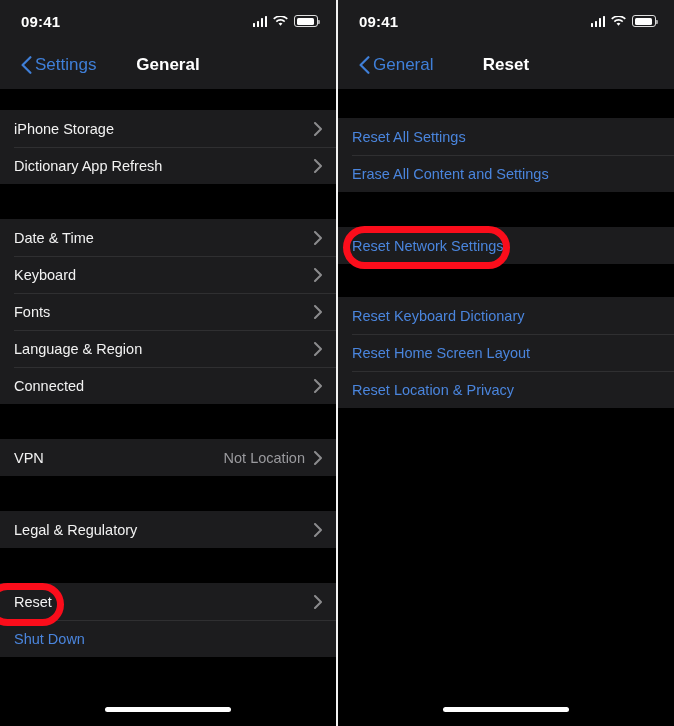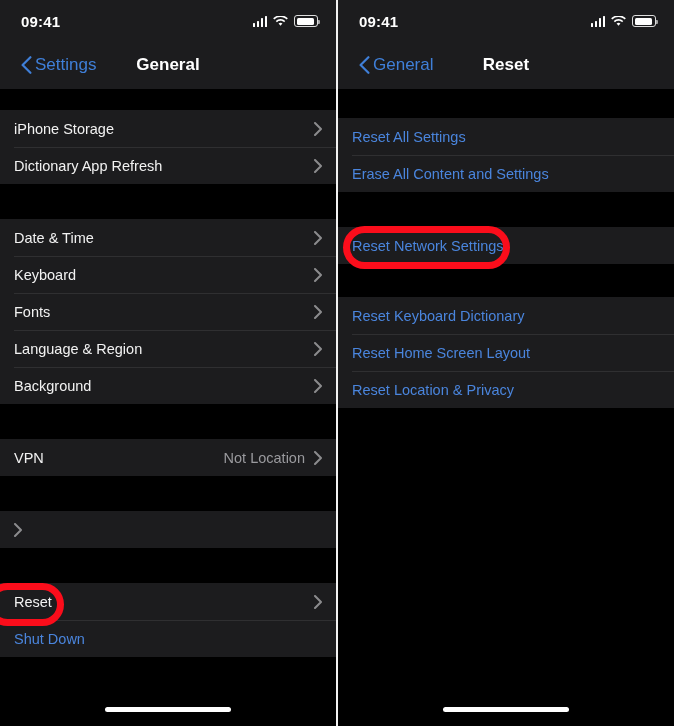--- a/index.html
+++ b/index.html
@@ -302,21 +302,21 @@
               <path d="M1 1l6 6-6 6" fill="none" stroke="#cfcfd2" stroke-width="2" stroke-linecap="round" stroke-linejoin="round"></path>
             </svg>
         </div>
         <div class="row">
           <span class="row-label">Language &amp; Region</span>
           <svg class="chev-right" viewBox="0 0 8 14">
               <path d="M1 1l6 6-6 6" fill="none" stroke="#cfcfd2" stroke-width="2" stroke-linecap="round" stroke-linejoin="round"></path>
             </svg>
         </div>
         <div class="row">
-          <span class="row-label">Background</span>
+          <span class="row-label">Connected</span>
           <svg class="chev-right" viewBox="0 0 8 14">
               <path d="M1 1l6 6-6 6" fill="none" stroke="#cfcfd2" stroke-width="2" stroke-linecap="round" stroke-linejoin="round"></path>
             </svg>
         </div>
       </div>
 
       <div class="spacer" style="height:35px"></div>
 
       <div class="group">
         <div class="row">
@@ -325,20 +325,21 @@
           <svg class="chev-right" viewBox="0 0 8 14">
               <path d="M1 1l6 6-6 6" fill="none" stroke="#cfcfd2" stroke-width="2" stroke-linecap="round" stroke-linejoin="round"></path>
             </svg>
         </div>
       </div>
 
       <div class="spacer" style="height:35px"></div>
 
       <div class="group">
         <div class="row">
+          <span class="row-label">Legal &amp; Regulatory</span>
           <svg class="chev-right" viewBox="0 0 8 14">
               <path d="M1 1l6 6-6 6" fill="none" stroke="#cfcfd2" stroke-width="2" stroke-linecap="round" stroke-linejoin="round"></path>
             </svg>
         </div>
       </div>
 
       <div class="spacer" style="height:35px"></div>
 
       <div class="group">
         <div class="row">

